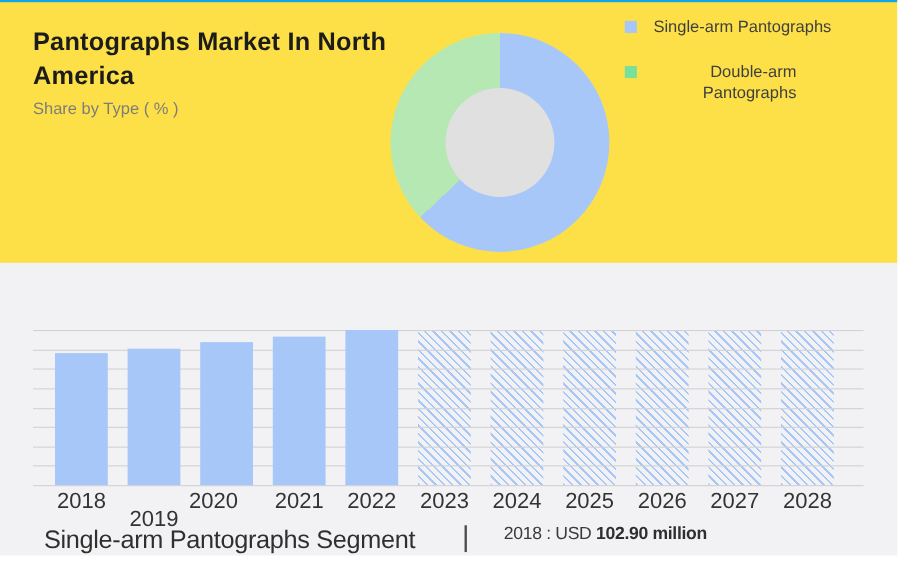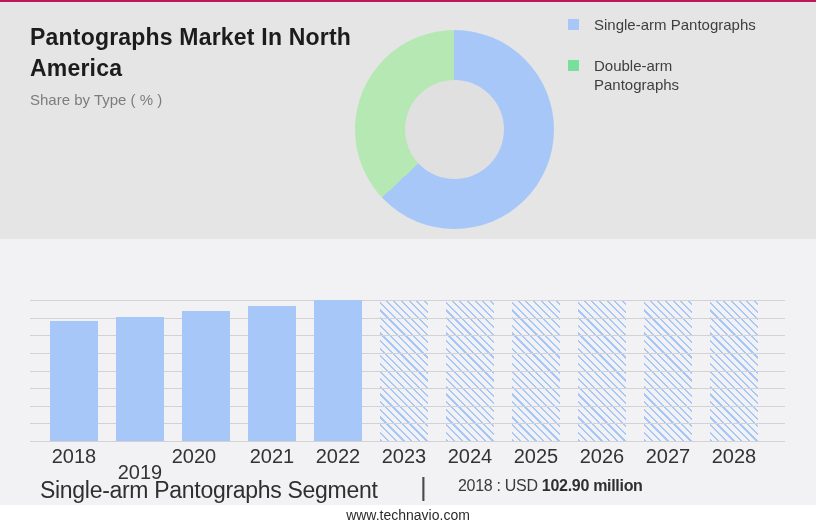--- a/index.html
+++ b/index.html
@@ -6,21 +6,21 @@
   html, body { background: #ffffff; }
   body { font-family: "Liberation Sans", sans-serif; }
   .stage {
     position: relative; width: 816px; height: 528px;
     overflow: hidden; background: #ffffff;
   }
 
   
   .top-section {
     position: absolute; left: 0; top: 0; width: 816px; height: 239px;
-    background: #e5e5e5; border-top: 2px solid #be185d;
+    background: #fde047; border-top: 2px solid #0ea5e9;
   }
   .title-block { position: absolute; left: 30px; top: 20px; width: 345px; }
   .main-title {
     font-size: 23px; font-weight: bold; color: #1c1c1c; line-height: 1.35;
     letter-spacing: 0.2px;
   }
   .subtitle { margin-top: 7px; font-size: 15px; color: #7d7d7d; }
 
   .donut-wrap { position: absolute; left: 355px; top: 28px; width: 199px; height: 199px; }
   .donut {
@@ -28,21 +28,21 @@
   }
   .donut-hole {
     position: absolute; left: 50px; top: 50px; width: 99px; height: 99px;
     border-radius: 50%; background: #e0e0e0;
   }
 
   .legend { position: absolute; left: 568px; top: 14px; display: flex; flex-direction: column; gap: 22px; }
   .legend-item { display: flex; align-items: flex-start; gap: 15px; }
   .legend-swatch { width: 11px; height: 11px; margin-top: 3px; flex: 0 0 auto; }
   .legend-label { font-size: 15px; line-height: 1.25; color: #3f3f3f; }
-  .legend-item:nth-child(2) .legend-label { max-width: 130px; }
+  .legend-item:nth-child(2) .legend-label { max-width: 130px; text-align: right; }
 
   
   .chart-section {
     position: absolute; left: 0; top: 239px; width: 816px; height: 266px;
     background: #f2f2f4;
   }
   .bar-plot {
     position: absolute; left: 30px; top: 61px; width: 755px; height: 141px;
   }
   .gridline {
@@ -145,17 +145,14 @@
         <div class="year-label" style="left: 638px;">2027</div>
         <div class="bar forecast" style="left: 680px; width: 48px; height: 141px;"></div>
         <div class="year-label" style="left: 704px;">2028</div>
       </div>
   </div>
 
   <div class="caption-segment">Single-arm Pantographs Segment</div>
   <div class="caption-pipe">|</div>
   <div class="caption-value"><span>2018 : USD </span><b>102.90 million</b></div>
 
-  <div class="footer">
-    <div class="footer-text">www.technavio.com</div>
-  </div>
 
 </div>
 
 </body></html>

